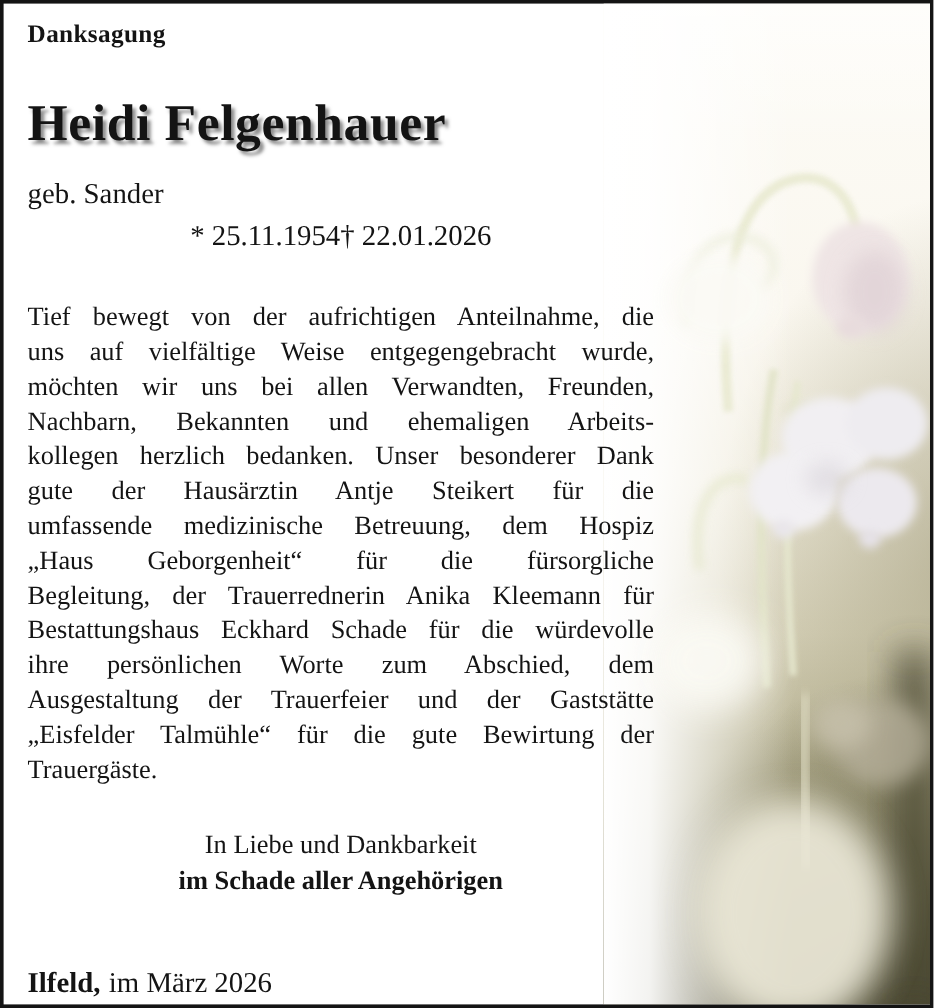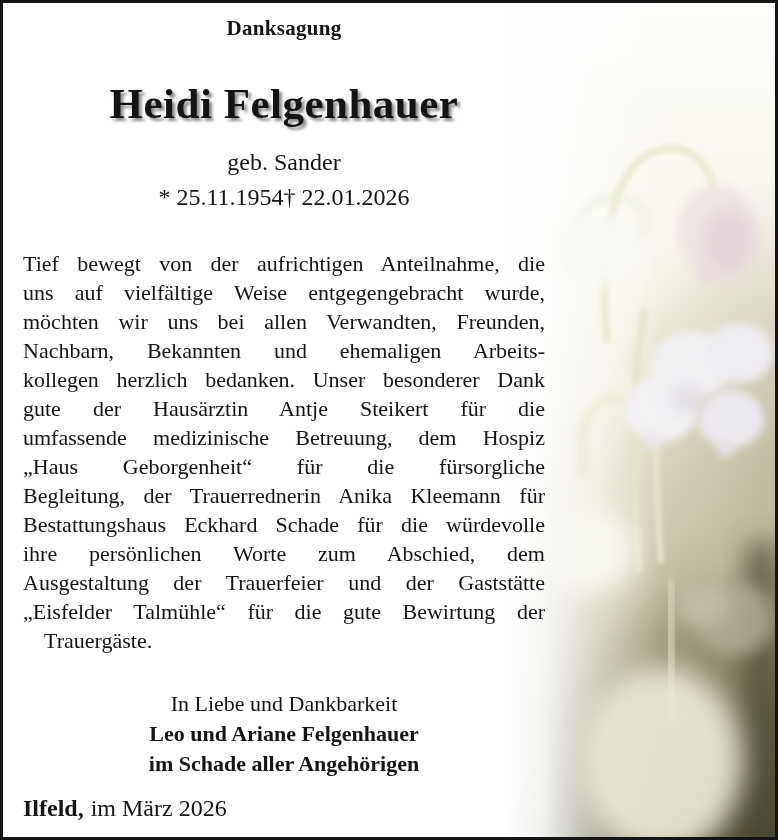--- a/index.html
+++ b/index.html
@@ -51,21 +51,21 @@
     pointer-events: none;
   }
 
   
   .col {
     position: absolute;
     left: 20px;
     width: 522px;
     z-index: 2;
   }
-  .center { text-align: center; }
+  .center { text-align: left; }
 
   .header-line {
     top: 13px;
     font-size: 21px;
     font-weight: bold;
     letter-spacing: 0.3px;
   }
   .deceased-name {
     top: 76px;
     font-size: 43px;
@@ -86,34 +86,34 @@
   }
 
   .body-text { top: 246px; }
   .body-line {
     font-size: 22px;
     line-height: 29px;
     text-align: justify;
     text-align-last: justify;
     white-space: normal;
   }
-  .body-line.last { text-align-last: left; margin-left: 21px; }
+  .body-line.last { text-align-last: left; }
 
   .closing { top: 686px; }
   .closing-line {
     font-size: 22px;
     line-height: 30px;
     text-align: center;
   }
   .closing-line.bold { font-weight: bold; }
 
   .footer-line {
     position: absolute;
     left: 20px;
-    bottom: 15px;
+    bottom: 3px;
     z-index: 2;
     font-size: 24px;
   }
   .footer-line .place { font-weight: bold; margin-right: 7px; }
 </style>
 </head>
 <body>
 
 <div class="page">
 
@@ -183,21 +183,20 @@
     <div class="body-line">Begleitung, der Trauerrednerin Anika Kleemann für</div>
     <div class="body-line">Bestattungshaus Eckhard Schade für die würdevolle</div>
     <div class="body-line">ihre persönlichen Worte zum Abschied, dem</div>
     <div class="body-line">Ausgestaltung der Trauerfeier und der Gaststätte</div>
     <div class="body-line">„Eisfelder Talmühle“ für die gute Bewirtung der</div>
     <div class="body-line last">Trauergäste.</div>
   </div>
 
   <div class="col closing">
     <div class="closing-line">In Liebe und Dankbarkeit</div>
-    <div class="closing-line bold">Leo und Ariane Felgenhauer</div>
     <div class="closing-line bold">im Schade aller Angehörigen</div>
   </div>
 
   <div class="footer-line">
     <span class="place">Ilfeld,</span><span>im März 2026</span>
   </div>
 
 </div>
 
 </body></html>

